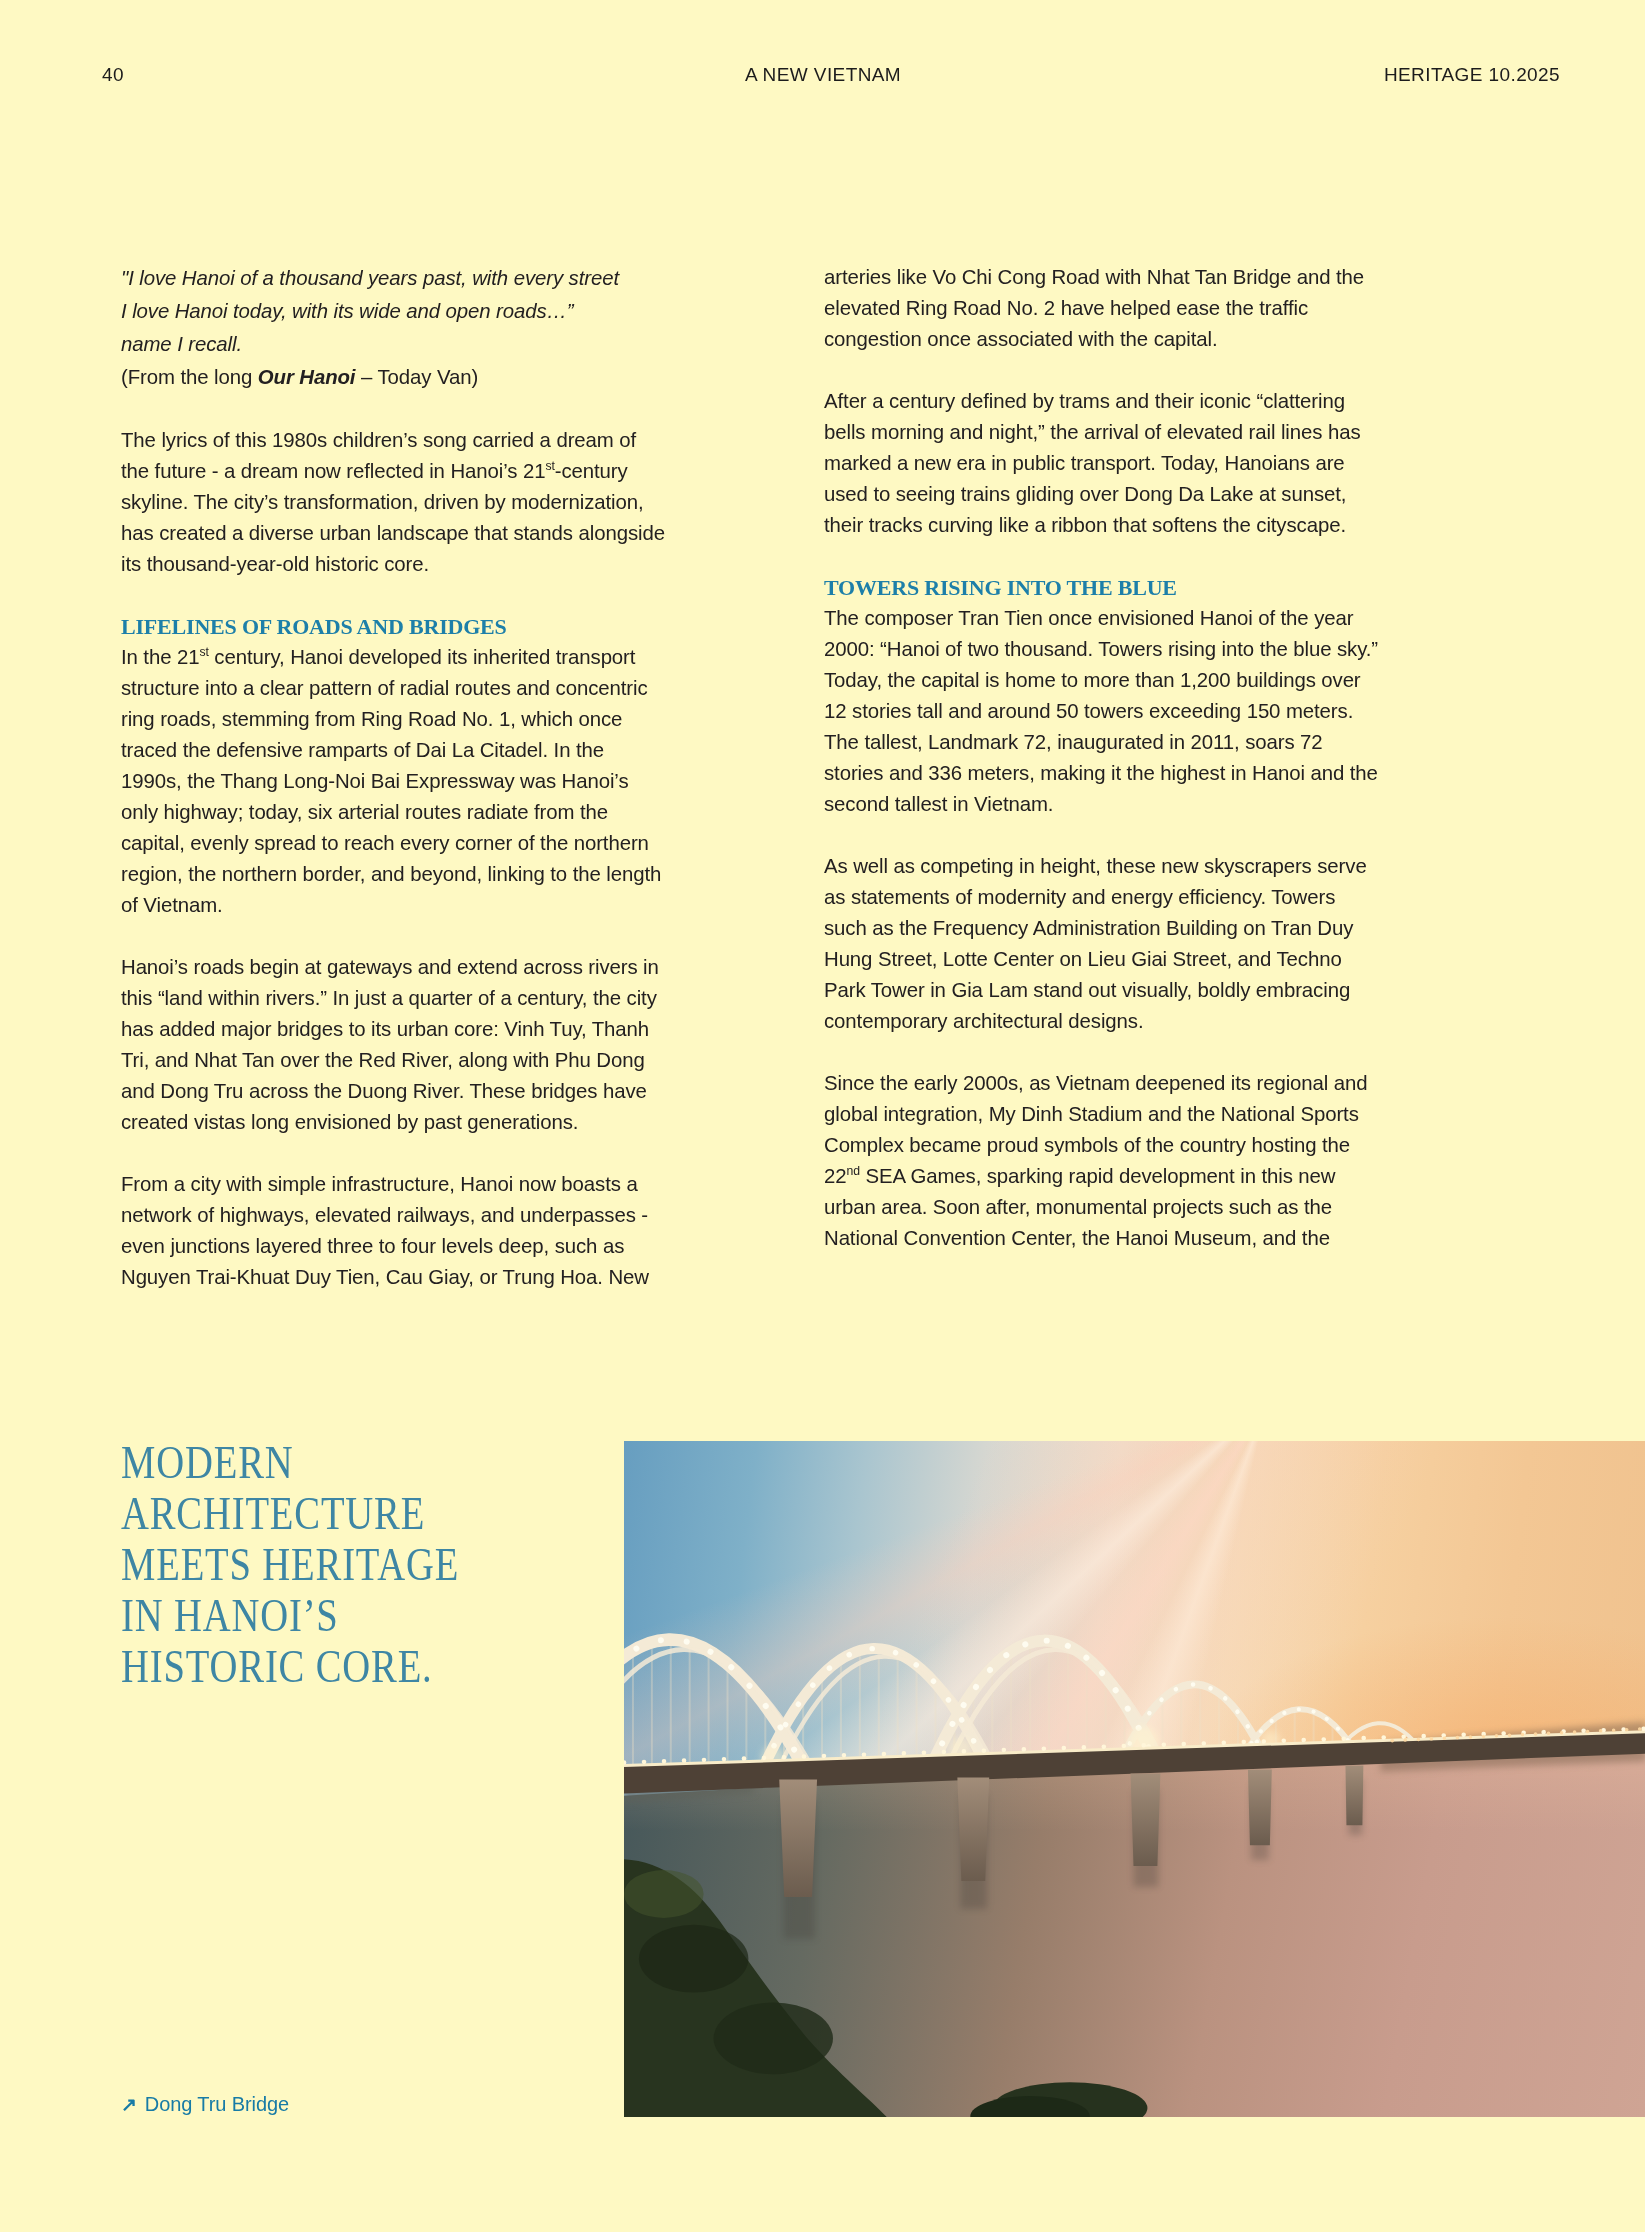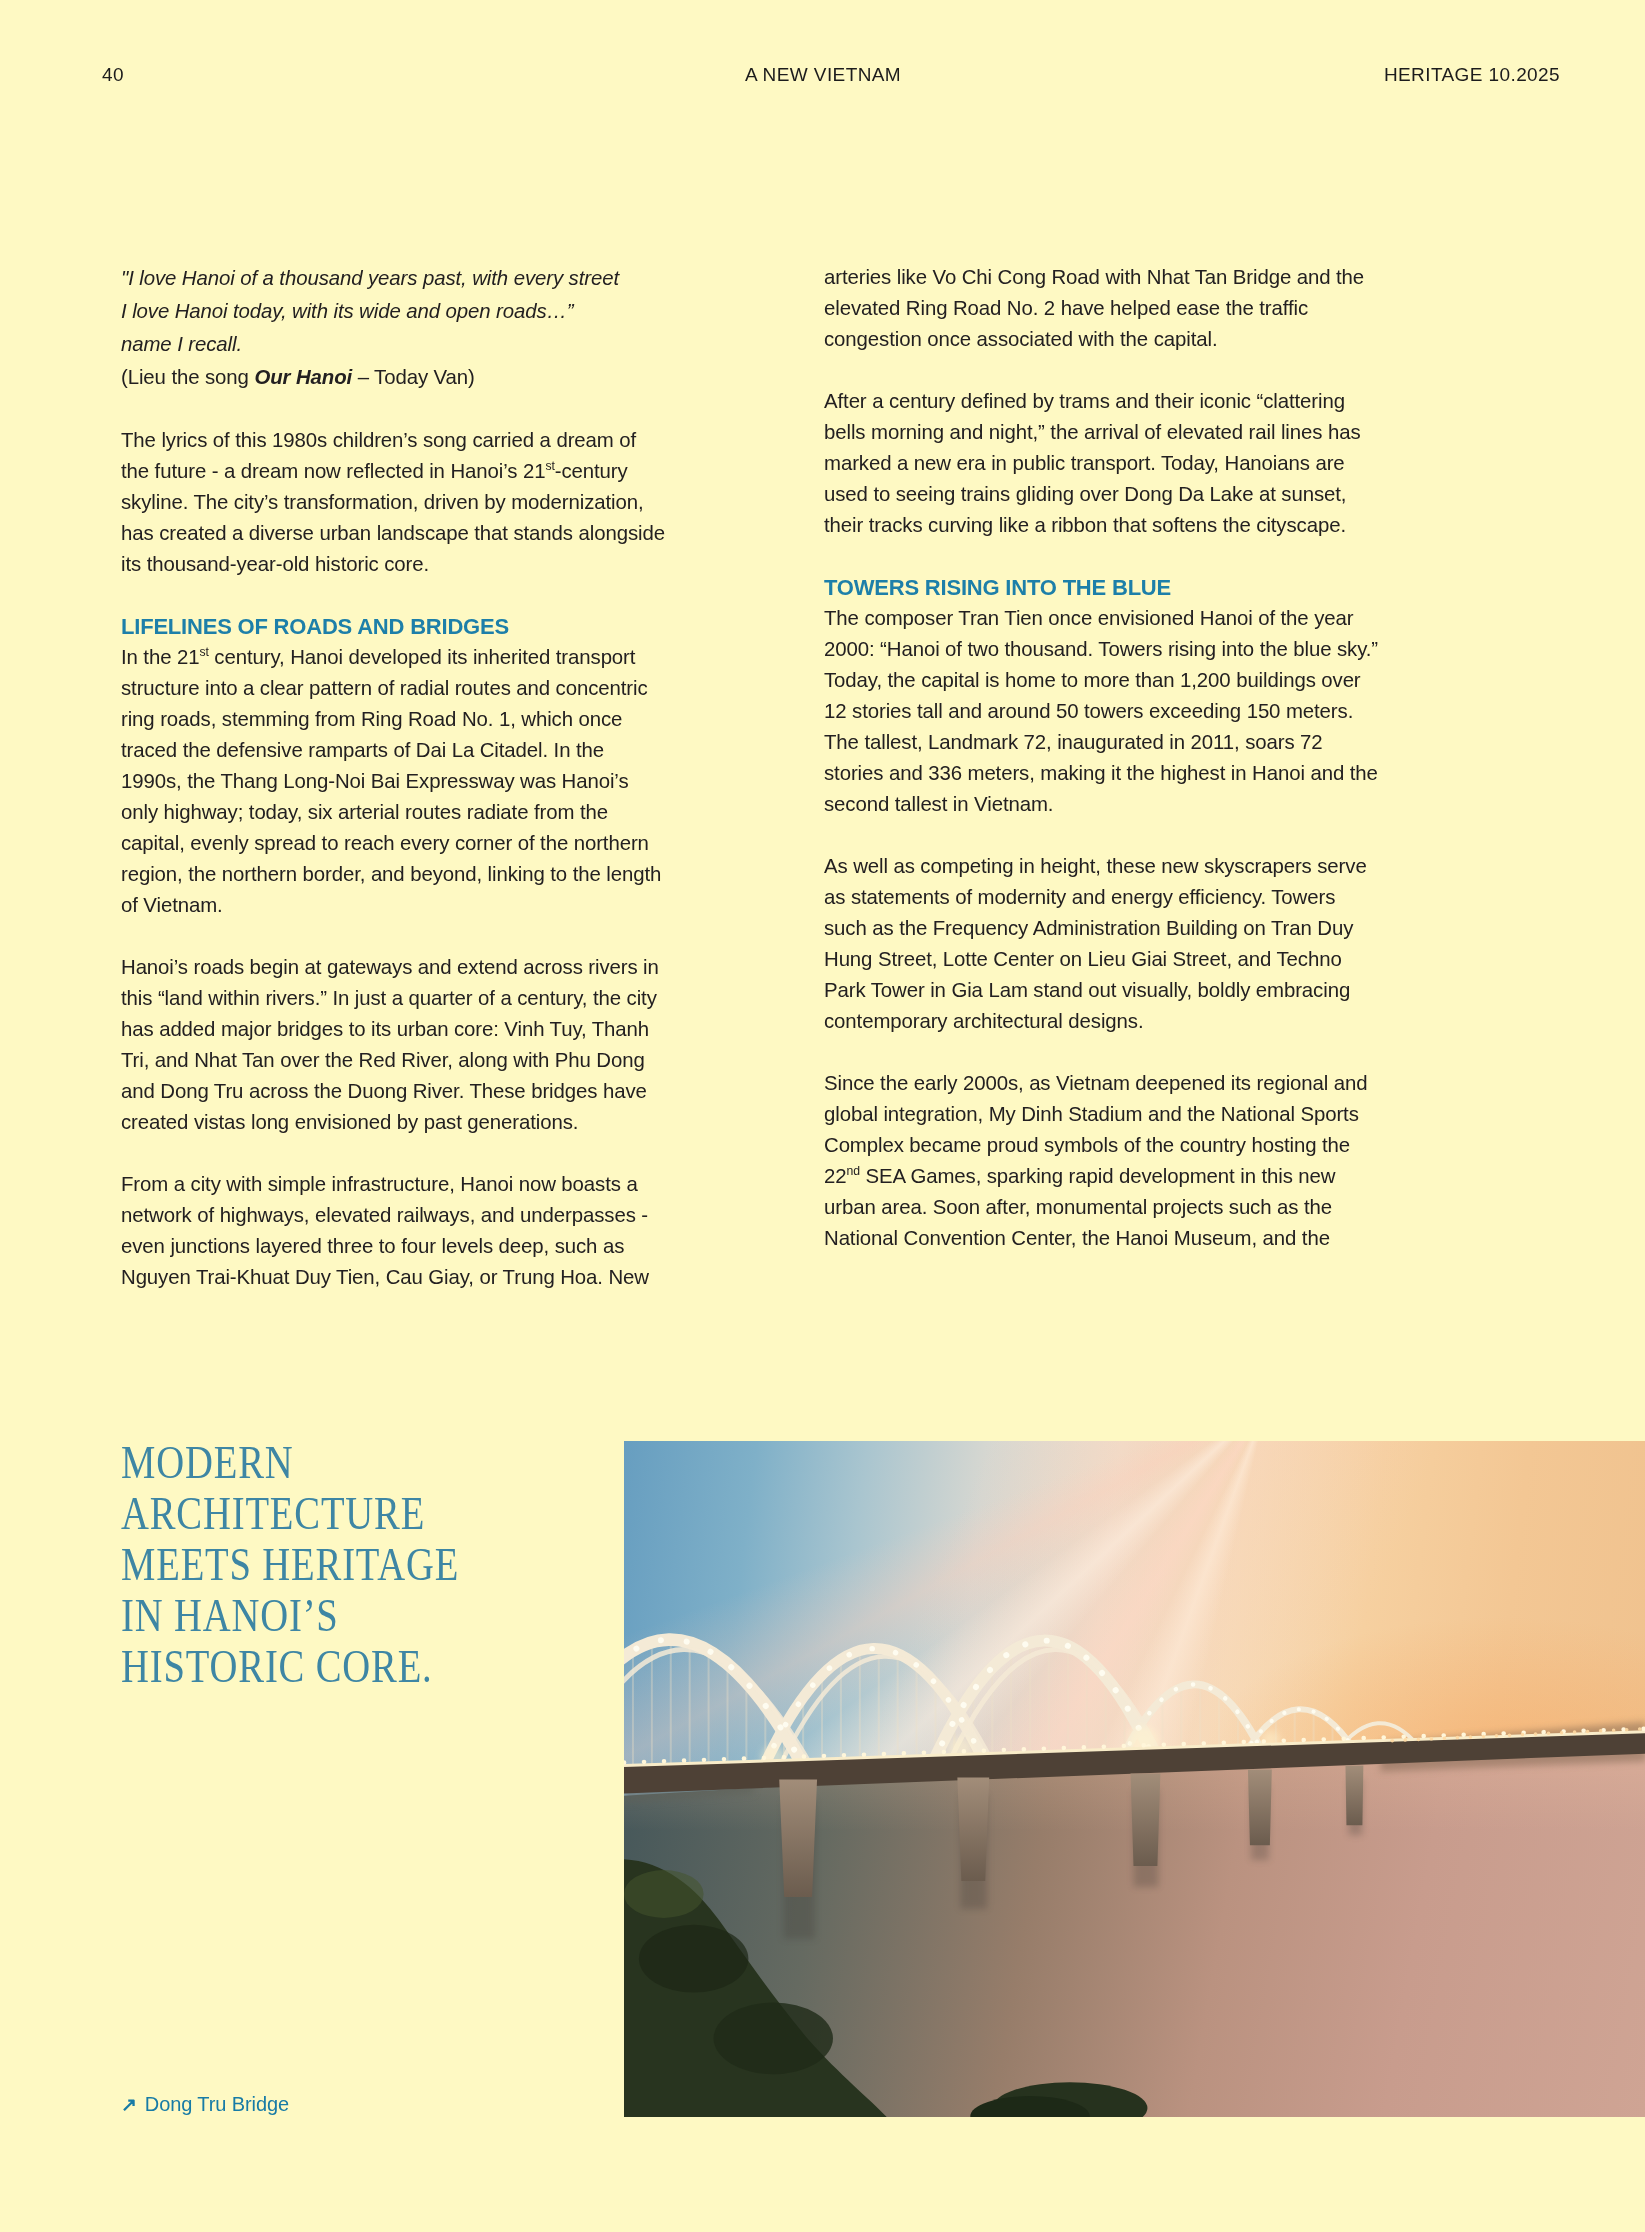--- a/index.html
+++ b/index.html
@@ -18,21 +18,21 @@
   .col-left{left:121px;width:545px;}
   .col-right{left:824px;width:557px;}
   .col p{margin:0 0 31px 0;}
   .col p:last-child{margin-bottom:0;margin-top:30px;}
   .poem{font-style:italic;line-height:33px;margin:0 0 31px 0;}
   .poem .attr{font-style:normal;}
   .it{font-style:italic;font-weight:bold;}
   sup{font-size:60%;line-height:0;vertical-align:super;}
   h3.sec{
     font-size:22px;line-height:31px;margin:0;letter-spacing:-0.2px;
-    font-weight:bold;color:#1d7fa9;
+    font-weight:bold;color:#1d7fa9;font-family:Liberation Serif, serif;
   }
   
   .pullquote{
     position:absolute;left:121px;top:1437px;width:597px;
     font-family:"Liberation Serif",serif;font-weight:400;
     font-size:46px;line-height:51px;color:#3e86a4;
     transform:scaleX(.84);transform-origin:left top;letter-spacing:1px;
   }
   
   .photo{position:absolute;left:624px;top:1441px;width:1022px;height:676px;overflow:hidden;}
@@ -78,21 +78,21 @@
     <span class="pageno">40</span>
     <span class="center">A NEW VIETNAM</span>
     <span class="issue">HERITAGE 10.2025</span>
   </div>
 
   <div class="col col-left">
     <div class="poem">
       <div>"I love Hanoi of a thousand years past, with every street</div>
       <div>I love Hanoi today, with its wide and open roads…”</div>
       <div>name I recall.</div>
-      <div class="attr"><span>(Lieu the song </span><span class="it">Our Hanoi</span><span> – Today Van)</span></div>
+      <div class="attr"><span>(From the long </span><span class="it">Our Hanoi</span><span> – Today Van)</span></div>
     </div>
     <p><span>The lyrics of this 1980s children’s song carried a dream of the future - a dream now reflected in Hanoi’s 21</span><sup>st</sup><span>-century skyline. The city’s transformation, driven by modernization, has created a diverse urban landscape that stands alongside its thousand-year-old historic core.</span></p>
     <h3 class="sec">LIFELINES OF ROADS AND BRIDGES</h3>
     <p><span>In the 21</span><sup>st</sup><span> century, Hanoi developed its inherited transport structure into a clear pattern of radial routes and concentric ring roads, stemming from Ring Road No. 1, which once traced the defensive ramparts of Dai La Citadel. In the 1990s, the Thang Long-Noi Bai Expressway was Hanoi’s only highway; today, six arterial routes radiate from the capital, evenly spread to reach every corner of the northern region, the northern border, and beyond, linking to the length of Vietnam.</span></p>
     <p><span>Hanoi’s roads begin at gateways and extend across rivers in this “land within rivers.” In just a quarter of a century, the city has added major bridges to its urban core: Vinh Tuy, Thanh Tri, and Nhat Tan over the Red River, along with Phu Dong and Dong Tru across the Duong River. These bridges have created vistas long envisioned by past generations.</span></p>
     <p><span>From a city with simple infrastructure, Hanoi now boasts a network of highways, elevated railways, and underpasses - even junctions layered three to four levels deep, such as Nguyen Trai-Khuat Duy Tien, Cau Giay, or Trung Hoa. New</span></p>
   </div>
 
   <div class="col col-right">
     <p><span>arteries like Vo Chi Cong Road with Nhat Tan Bridge and the elevated Ring Road No. 2 have helped ease the traffic congestion once associated with the capital.</span></p>

